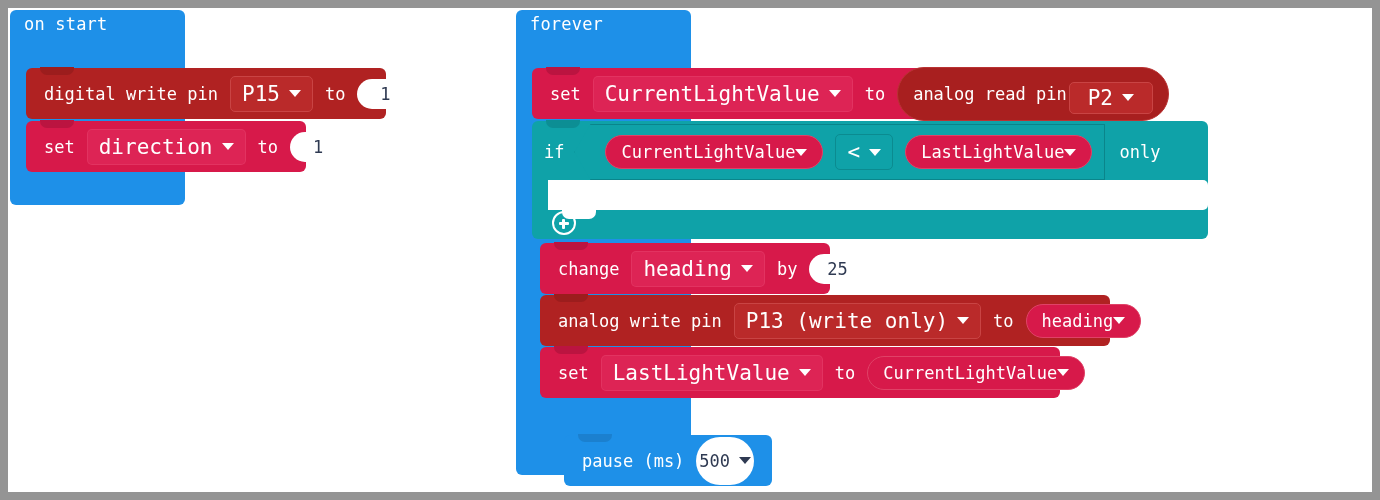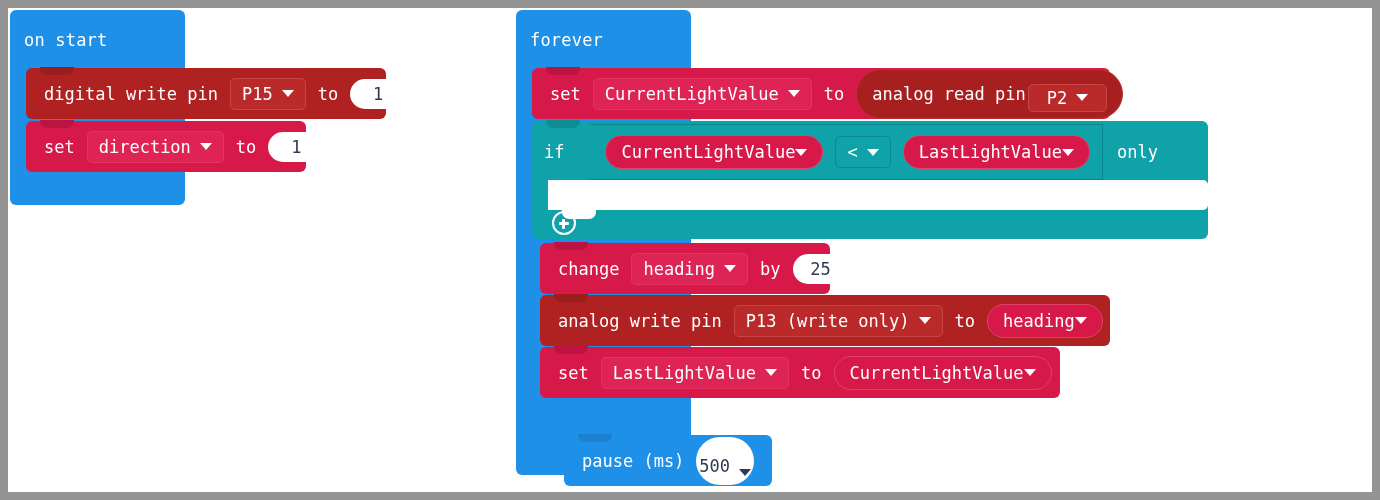--- a/index.html
+++ b/index.html
@@ -31,21 +31,21 @@
 
   
   .blk { position: absolute; box-sizing: border-box; }
 
   .hat {               
     background: #1E90E8;
     border-radius: 6px;
   }
   .hat-label {
     position: absolute;
-    left: 14px; top: 20px;
+    left: 14px; top: 4px;
     color: #ffffff;
     font-size: 17px;
     letter-spacing: .2px;
     white-space: nowrap;
   }
 
   .stmt {              
     border-radius: 6px;
     display: flex;
     align-items: center;
@@ -76,21 +76,21 @@
 
   
   .field {
     display: inline-flex;
     align-items: center;
     gap: 9px;
     padding: 5px 11px;
     margin: 0 6px;
     border-radius: 5px;
     color: #ffffff;
-    font-size: 17px;
+    font-size: 21px;
     white-space: nowrap;
   }
   .f-darkred { background: #ba2a2a; border: 1px solid #c94444; }
   .f-crimson { background: #dd2455; border: 1px solid #e8467173; }
   .f-teal    { background: #0FA2A8; border: 1px solid #0b8b90; }
 
   
   .pill {
     display: inline-flex;
     align-items: center;
@@ -111,21 +111,21 @@
     justify-content: center;
     min-width: 32px;
     height: 30px;
     padding: 0 12px;
     margin: 0 6px;
     border-radius: 999px;
     background: #ffffff;
     color: #2f3a52;
     font-size: 17px;
   }
-  .num.with-caret { gap: 9px; padding: 9px 11px; align-items: flex-end; }
+  .num.with-caret { gap: 9px; padding: 9px 11px; }
 
   
   .caret {
     width: 0; height: 0;
     border-left: 6px solid transparent;
     border-right: 6px solid transparent;
     border-top: 7px solid #ffffff;
     display: inline-block;
   }
   .caret.dark { border-top-color: #2f3a52; }

